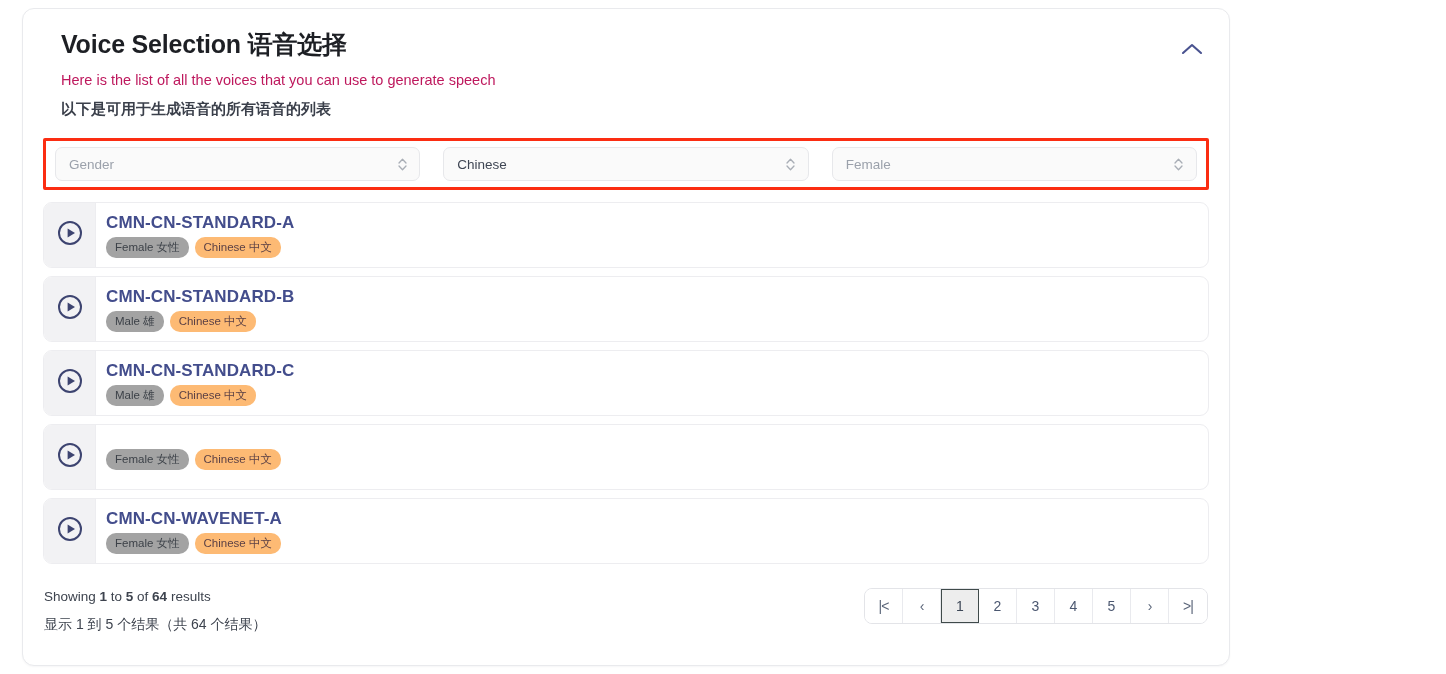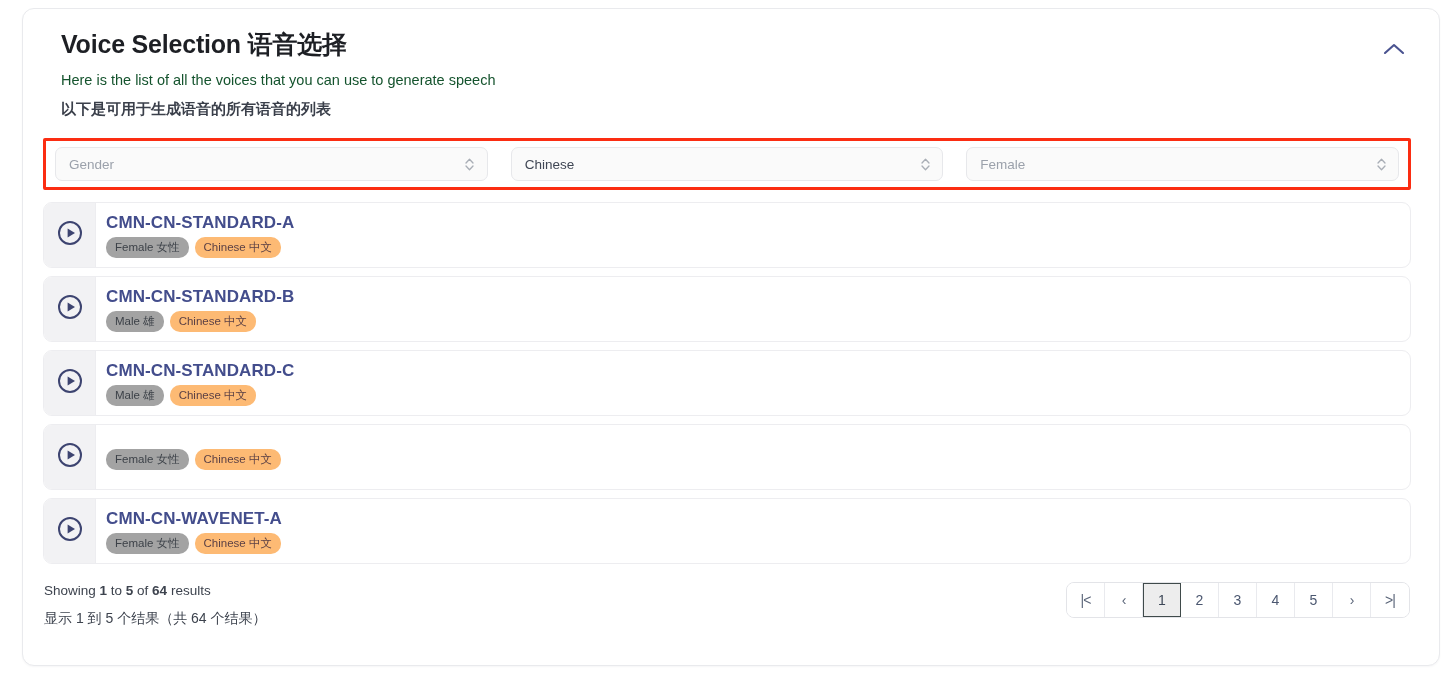--- a/index.html
+++ b/index.html
@@ -20,47 +20,47 @@
     width: 1446px;
     height: 674px;
     box-sizing: border-box;
     padding: 8px 22px 8px 22px;
   }
 
   
   .card {
     position: relative;
     box-sizing: border-box;
-    width: 1418px;
+    width: 1208px;
     height: 658px;
     border: 1px solid #e9eaed;
     border-radius: 12px;
     background: #ffffff;
     box-shadow: 0 1px 2px rgba(16,24,40,0.04);
-    padding: 20px 28px 0 20px;
+    padding: 20px 20px 0 20px;
   }
 
   
   .card-header {
     position: relative;
     padding: 0 0 0 18px;
   }
   .card-title {
     margin: 0;
     font-size: 25px;
     line-height: 30px;
     font-weight: bold;
     color: #1d1f24;
     letter-spacing: -0.2px;
   }
   .card-sub-en {
     margin: 12px 0 0 0;
     font-size: 14.5px;
     line-height: 19px;
-    color: #14532d;
+    color: #be185d;
   }
   .card-sub-zh {
     margin: 9px 0 0 0;
     font-size: 15px;
     line-height: 20px;
     color: #3a3f4a;
     font-weight: bold;
   }
   .collapse-btn {
     position: absolute;
@@ -189,21 +189,21 @@
     background: #a3a3a3;
     color: #3c4148;
   }
   .badge.lang {
     background: #fdba74;
     color: #5c4145;
   }
 
   
   .footer {
-    margin-top: 18px;
+    margin-top: 24px;
     display: flex;
     align-items: flex-start;
     justify-content: space-between;
   }
   .results-text {
     padding-left: 1px;
   }
   .results-en {
     font-size: 13.5px;
     line-height: 18px;

